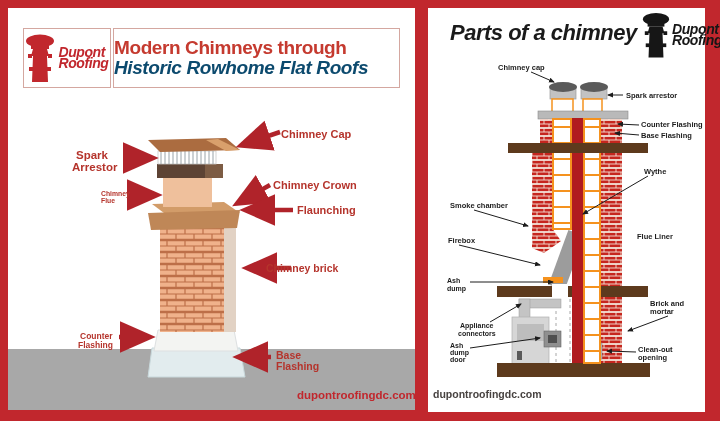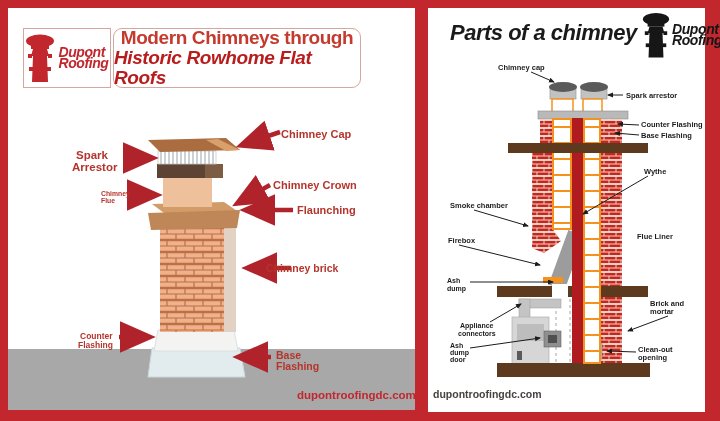--- a/index.html
+++ b/index.html
@@ -6,28 +6,28 @@
   #stage{
     position:relative;width:720px;height:421px;overflow:hidden;
     background:#c1272d;
     font-family:"Liberation Sans","DejaVu Sans",sans-serif;
   }
   .panel{position:absolute;background:#fff;}
   #left-panel{left:8px;top:8px;width:407px;height:402px;}
   #right-panel{left:428px;top:8px;width:277px;height:404px;}
   .hdr-box{position:absolute;border:1px solid #d4a7a0;box-sizing:border-box;background:#fff;}
   #logo-box{left:15px;top:20px;width:88px;height:60px;display:flex;align-items:center;justify-content:center;gap:3px;}
-  #title-box{left:105px;top:20px;width:248px;height:60px;display:flex;flex-direction:column;align-items:center;justify-content:center;border-radius:9px;}
+  #title-box{left:105px;top:20px;width:287px;height:60px;display:flex;flex-direction:column;align-items:flex-start;justify-content:center;}
   .logo-icon{color:#c1272d;flex:0 0 auto;}
   .logo-icon.black{color:#161616;}
   .logo-text{display:flex;flex-direction:column;line-height:11px;}
   .logo-text span{font-weight:bold;font-style:italic;font-size:14px;letter-spacing:-0.4px;color:#c1272d;}
   .logo-text.black span{color:#161616;}
   .title-l1{font-weight:bold;font-size:19px;line-height:20px;color:#c53a2f;letter-spacing:-0.4px;}
-  .title-l2{font-weight:bold;font-style:italic;font-size:19px;line-height:20px;color:#b91c1c;letter-spacing:-0.4px;}
+  .title-l2{font-weight:bold;font-style:italic;font-size:19px;line-height:20px;color:#0c4a6e;letter-spacing:-0.4px;}
   #right-title{position:absolute;left:22px;top:12px;font-weight:bold;font-style:italic;font-size:22px;color:#1a1a1a;letter-spacing:-0.5px;}
   #right-logo{position:absolute;left:214px;top:4px;display:flex;align-items:center;gap:2px;}
   svg{display:block;}
   .lsvg{position:absolute;left:0;top:0;}
   text{font-family:"Liberation Sans","DejaVu Sans",sans-serif;}
   .llab{fill:#b5342c;font-weight:bold;}
   .rlab{fill:#1c1c1c;font-weight:bold;}
   .leader{stroke:#1c1c1c;stroke-width:1;fill:none;}
   .rarrow{stroke:#b0232a;stroke-width:4.5;fill:none;}
 </style>

